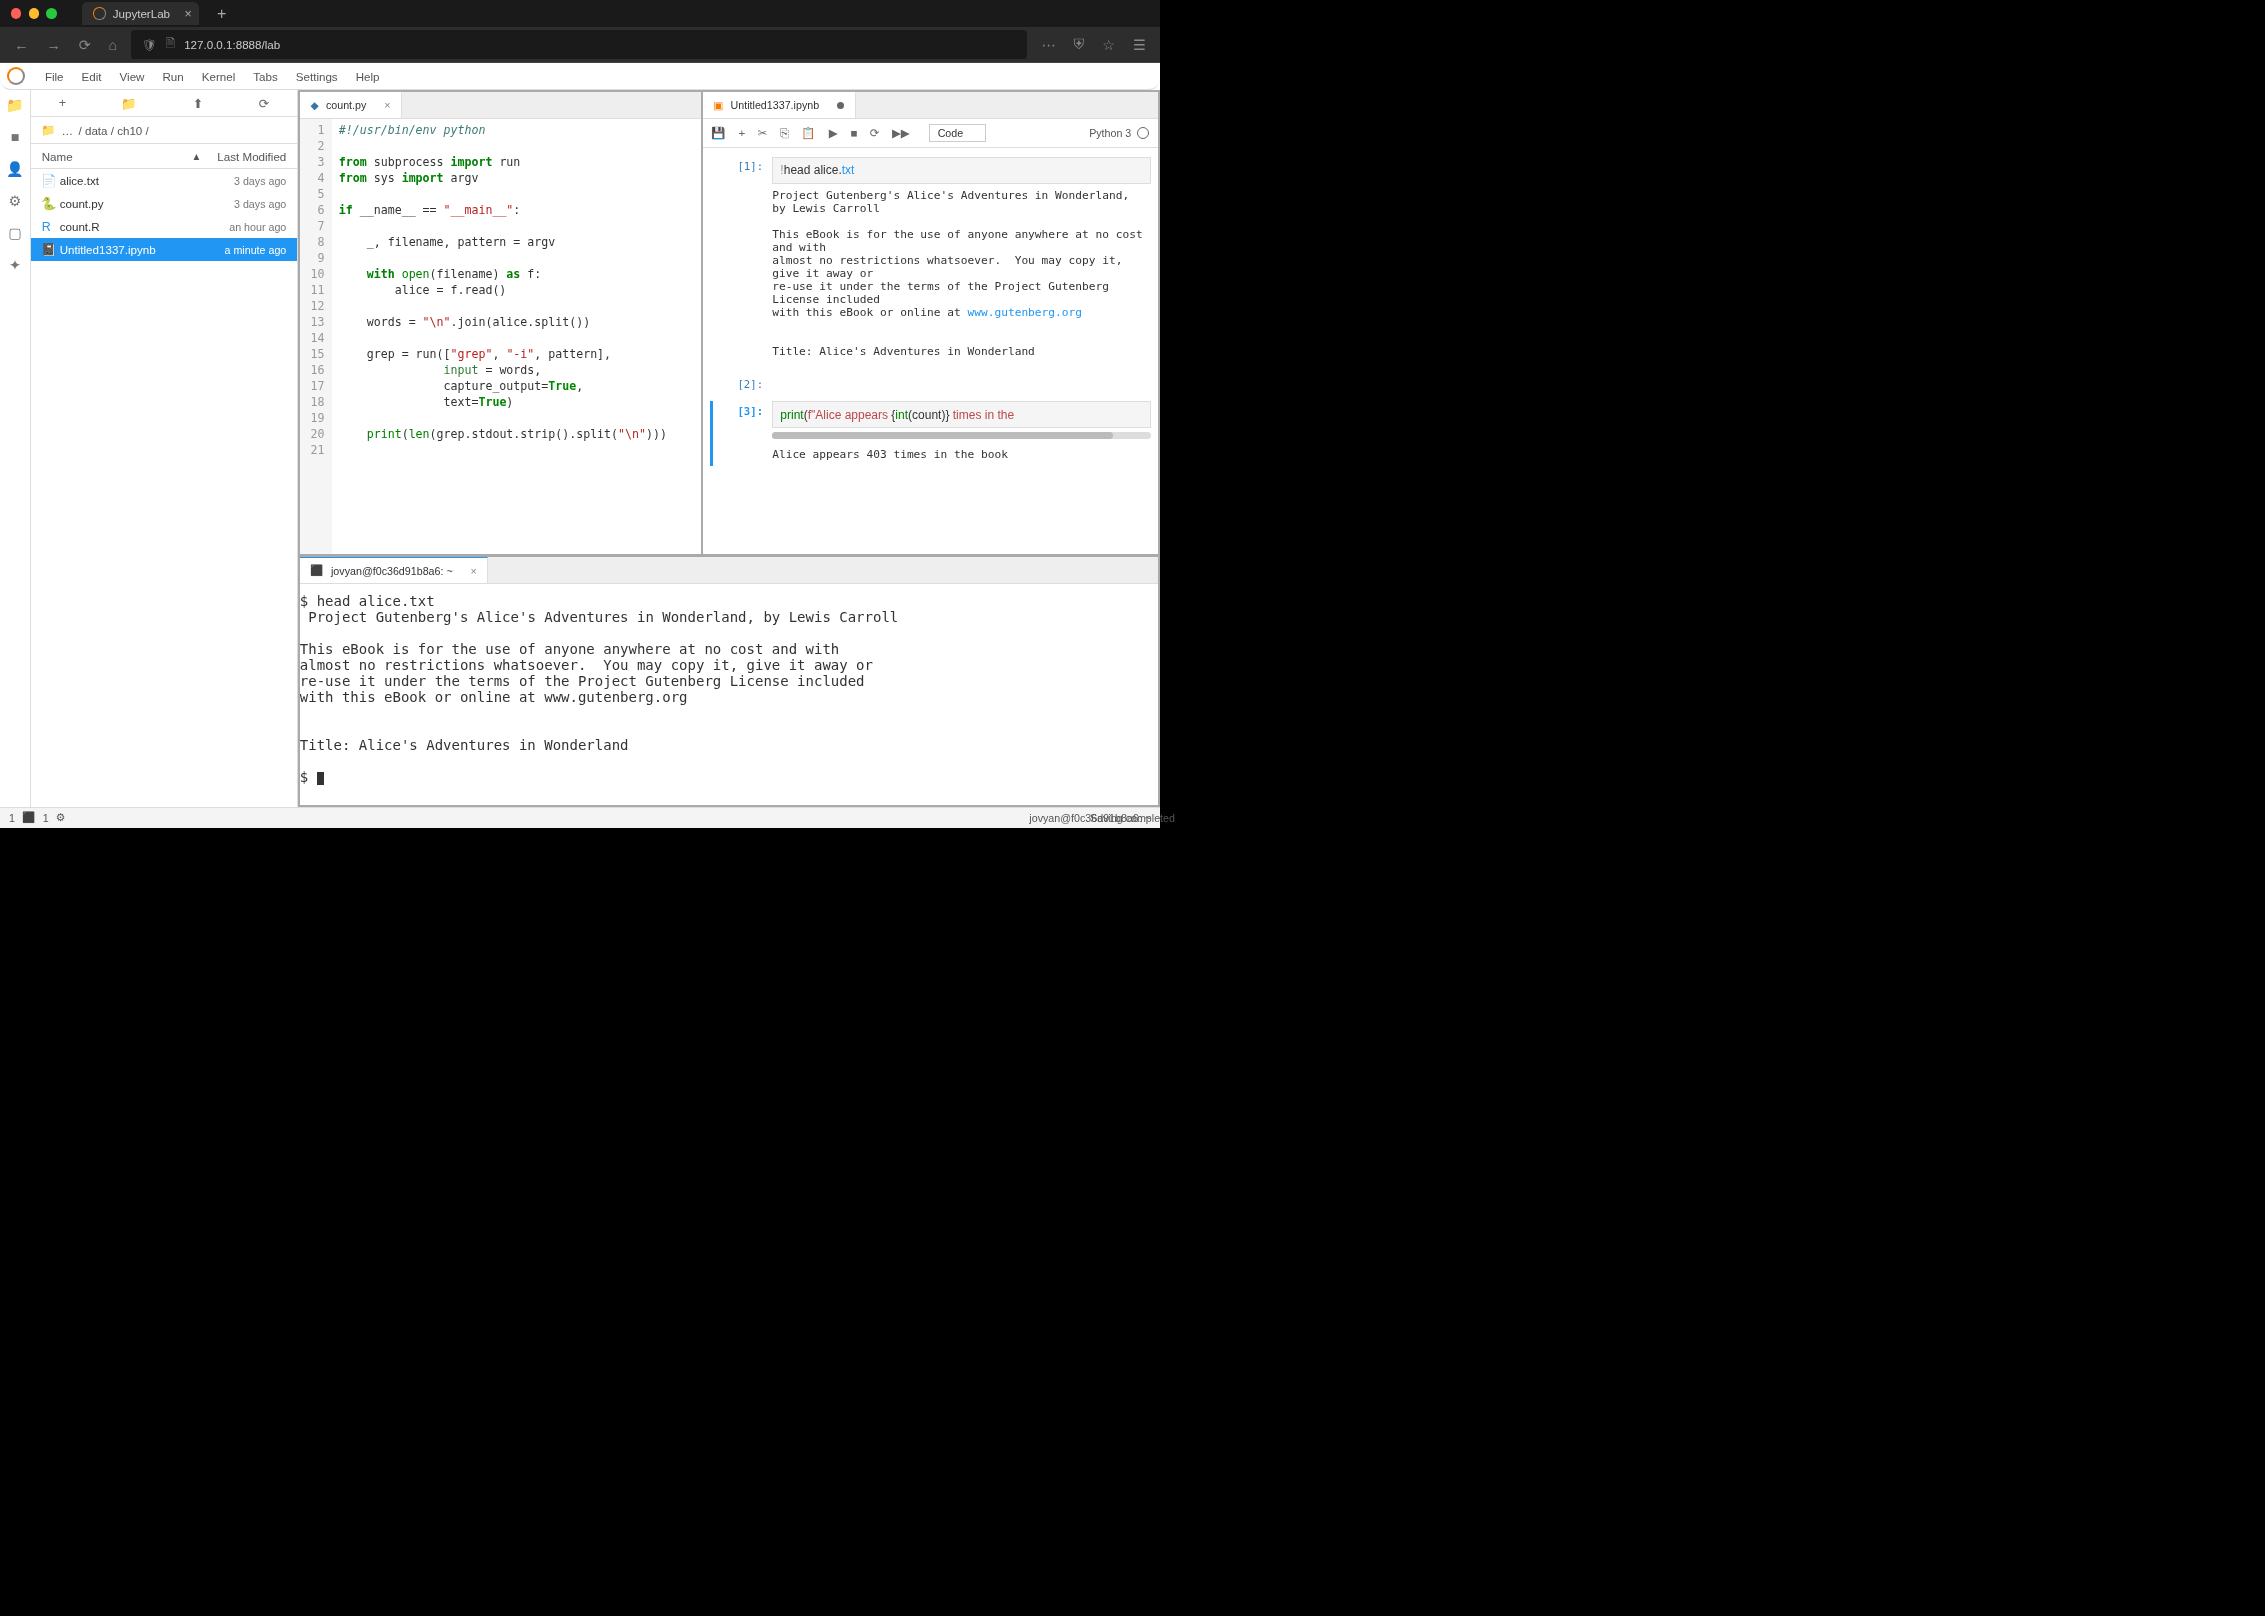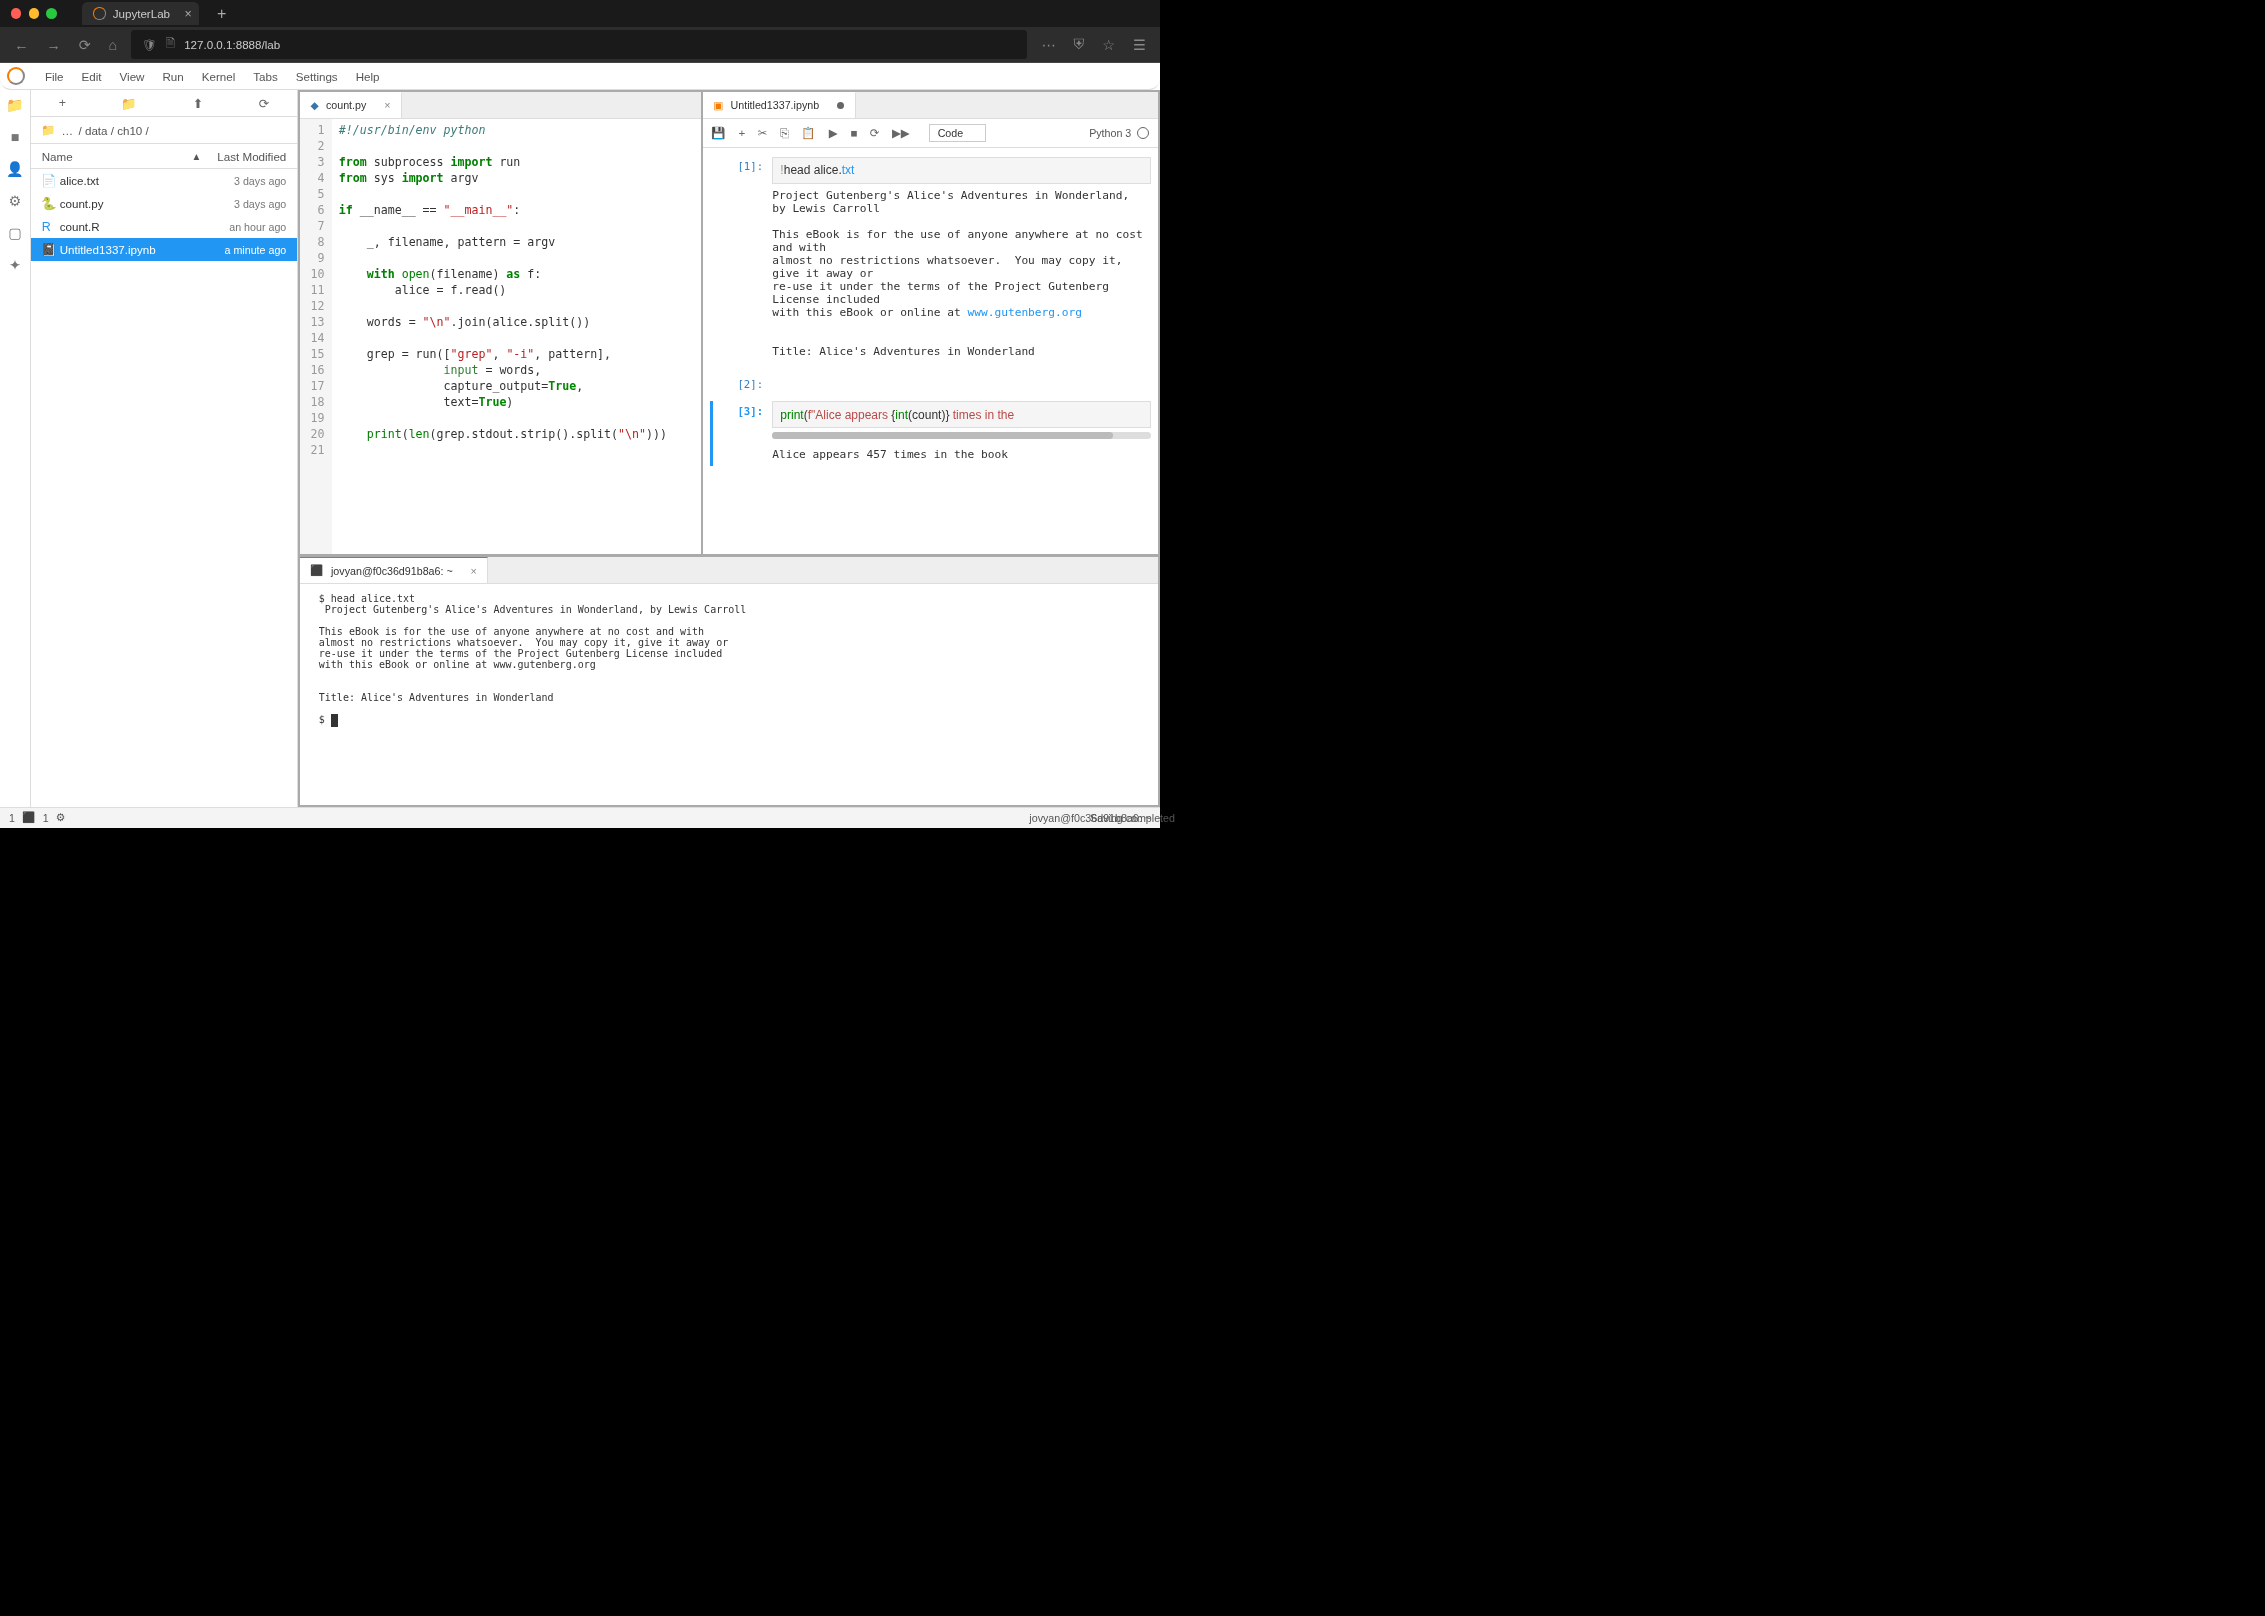--- a/index.html
+++ b/index.html
@@ -63,21 +63,21 @@
 .cell-body { flex:1; }
 .input-area { background:#f5f5f5; border:0.9px solid #ddd; padding:5.4px 7.2px; font-family:Liberation Sans, sans-serif; font-size:12px; white-space:pre-wrap; }
 .cell.active .leftbar { background:#2196f3; width:3.6px; }
 .leftbar { width:3.6px; background:transparent; margin-right:1.8px; }
 .output-area { padding:5.4px 7.2px 5.4px 0; font-family:Menlo,monospace; font-size:11.2px; white-space:pre-wrap; color:#333; }
 .output-area a { color:#2196f3; text-decoration:none; }
 .hscroll { height:7.2px; background:#ddd; border-radius:3.6px; margin:3.6px 0; position:relative; }
 .hscroll-thumb { position:absolute; left:0; width:90%; height:7.2px; background:#bbb; border-radius:3.6px; }
 .term-wrap { height:251px; background:#aaa; padding:1.8px; display:flex; flex-direction:column; }
 .term-panel { flex:1; background:#fff; display:flex; flex-direction:column; }
-.term-body { flex:1; padding:9px 19px; font-family:Menlo,monospace; font-size:10px; white-space:pre-wrap; overflow:auto; }
+.term-body { flex:1; padding:9px 0; font-family:Menlo,monospace; font-size:14px; white-space:pre-wrap; overflow:auto; }
 .cursor-blk { display:inline-block; width:7.2px; height:12.5px; background:#333; vertical-align:middle; }
 .statusbar { height:21.5px; background:#f4f4f4; border-top:0.9px solid #ddd; display:flex; align-items:center; padding:0 9px; font-size:10.7px; color:#555; }
 .sb-left { display:flex; gap:7.2px; align-items:center; }
 .sb-center { position:absolute; left:50%; transform:translateX(-50%);text-align:center; }
 .sb-right { margin-left:auto; }
 
 .c-kw { color:#008000; font-weight:bold; }
 .c-str { color:#ba2121; }
 .c-cmt { color:#3d7b7b; font-style:italic; }
 .c-bltn { color:#008000; }
@@ -269,21 +269,21 @@
                 <div class="prompt">[2]:</div>
               </div>
               <div class="cell active">
                 <div class="leftbar"></div>
                 <div class="prompt cur">[3]:</div>
                 <div class="cell-body">
                   <div class="input-area"><span class="c-bltn">print</span>(<span class="nb-red">f"Alice appears </span>{<span class="c-bltn">int</span>(count)}<span class="nb-red"> times in the</span></div>
                   <div class="hscroll">
                     <div class="hscroll-thumb"></div>
                   </div>
-                  <div class="output-area">Alice appears 457 times in the book</div>
+                  <div class="output-area">Alice appears 403 times in the book</div>
                 </div>
               </div>
             </div>
         </div>
       </div>
 
       <div class="term-wrap">
         <div class="term-panel">
           <div class="tabstrip">
             <div class="tab active-blue">

